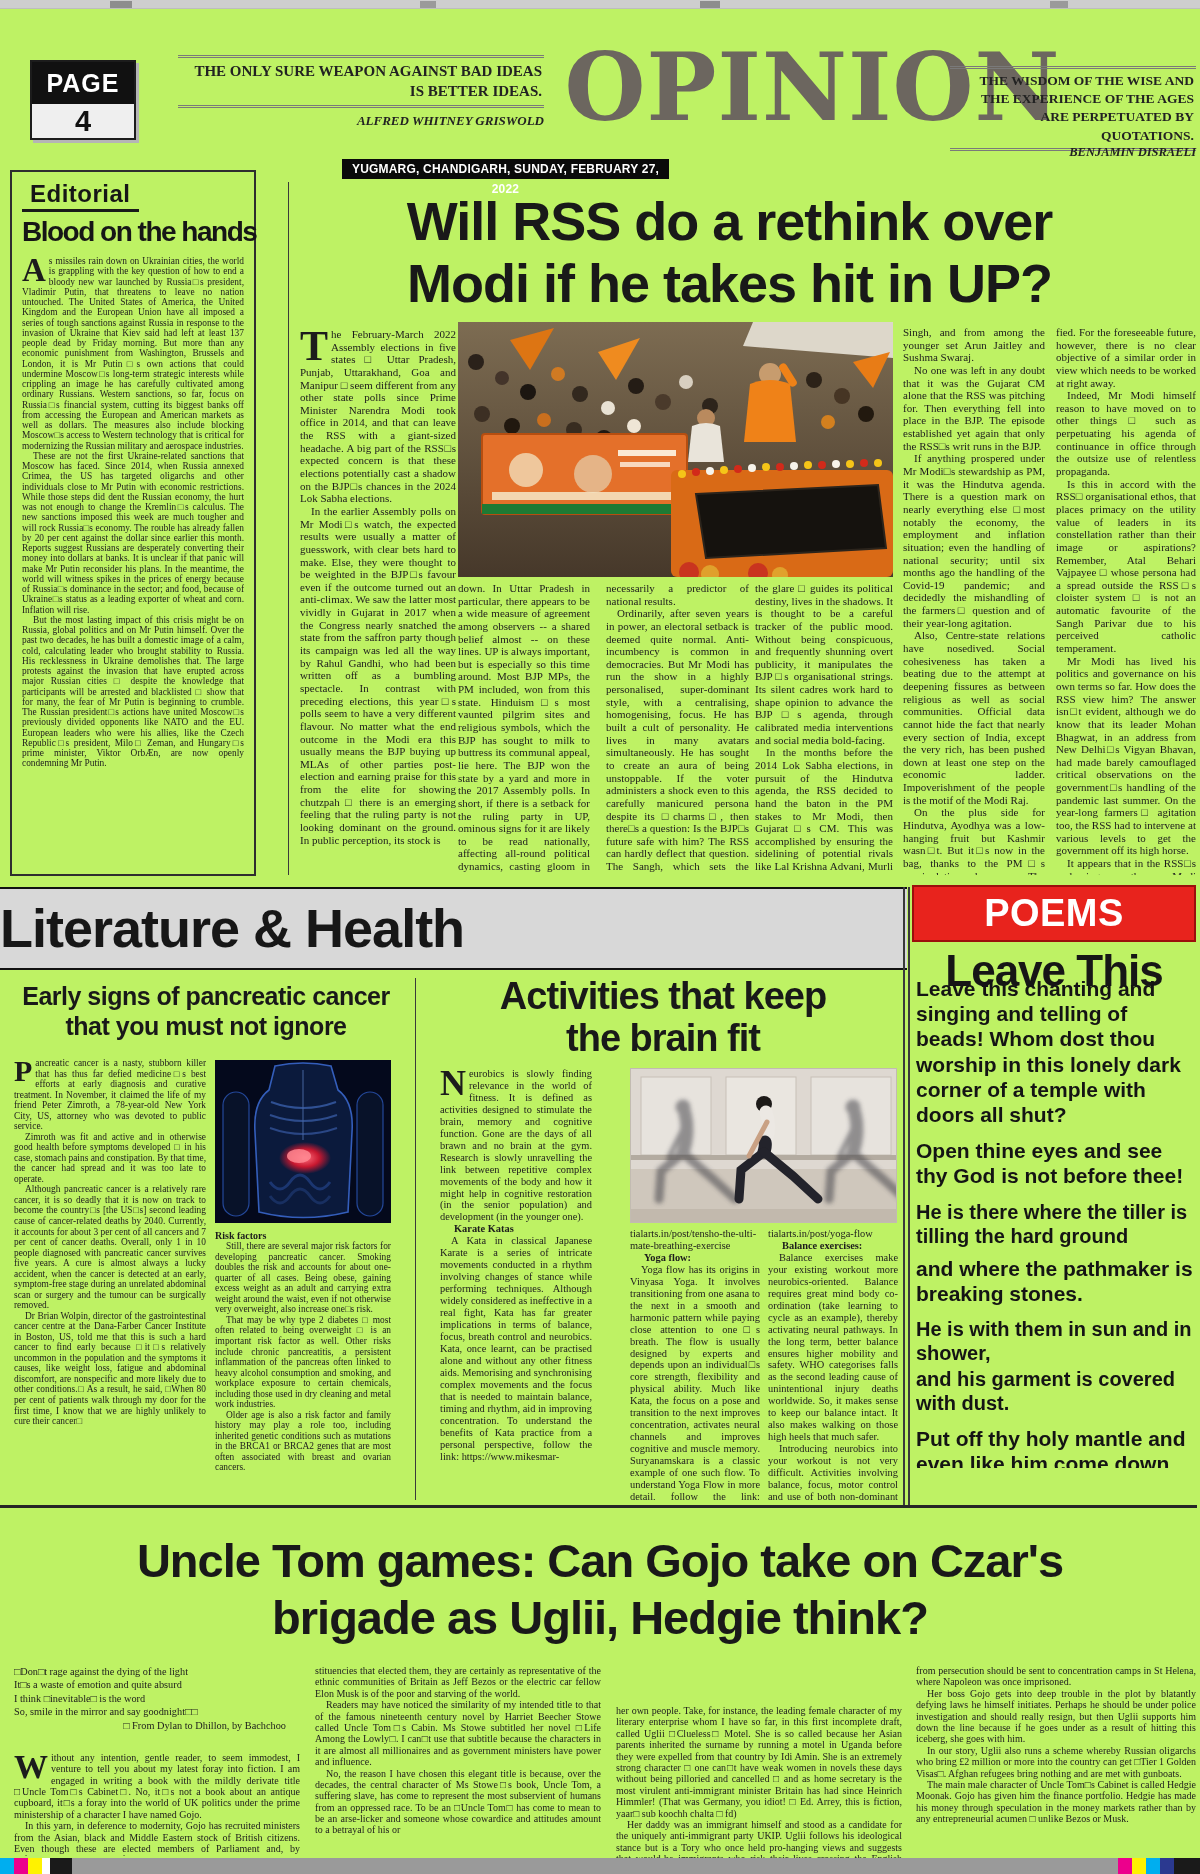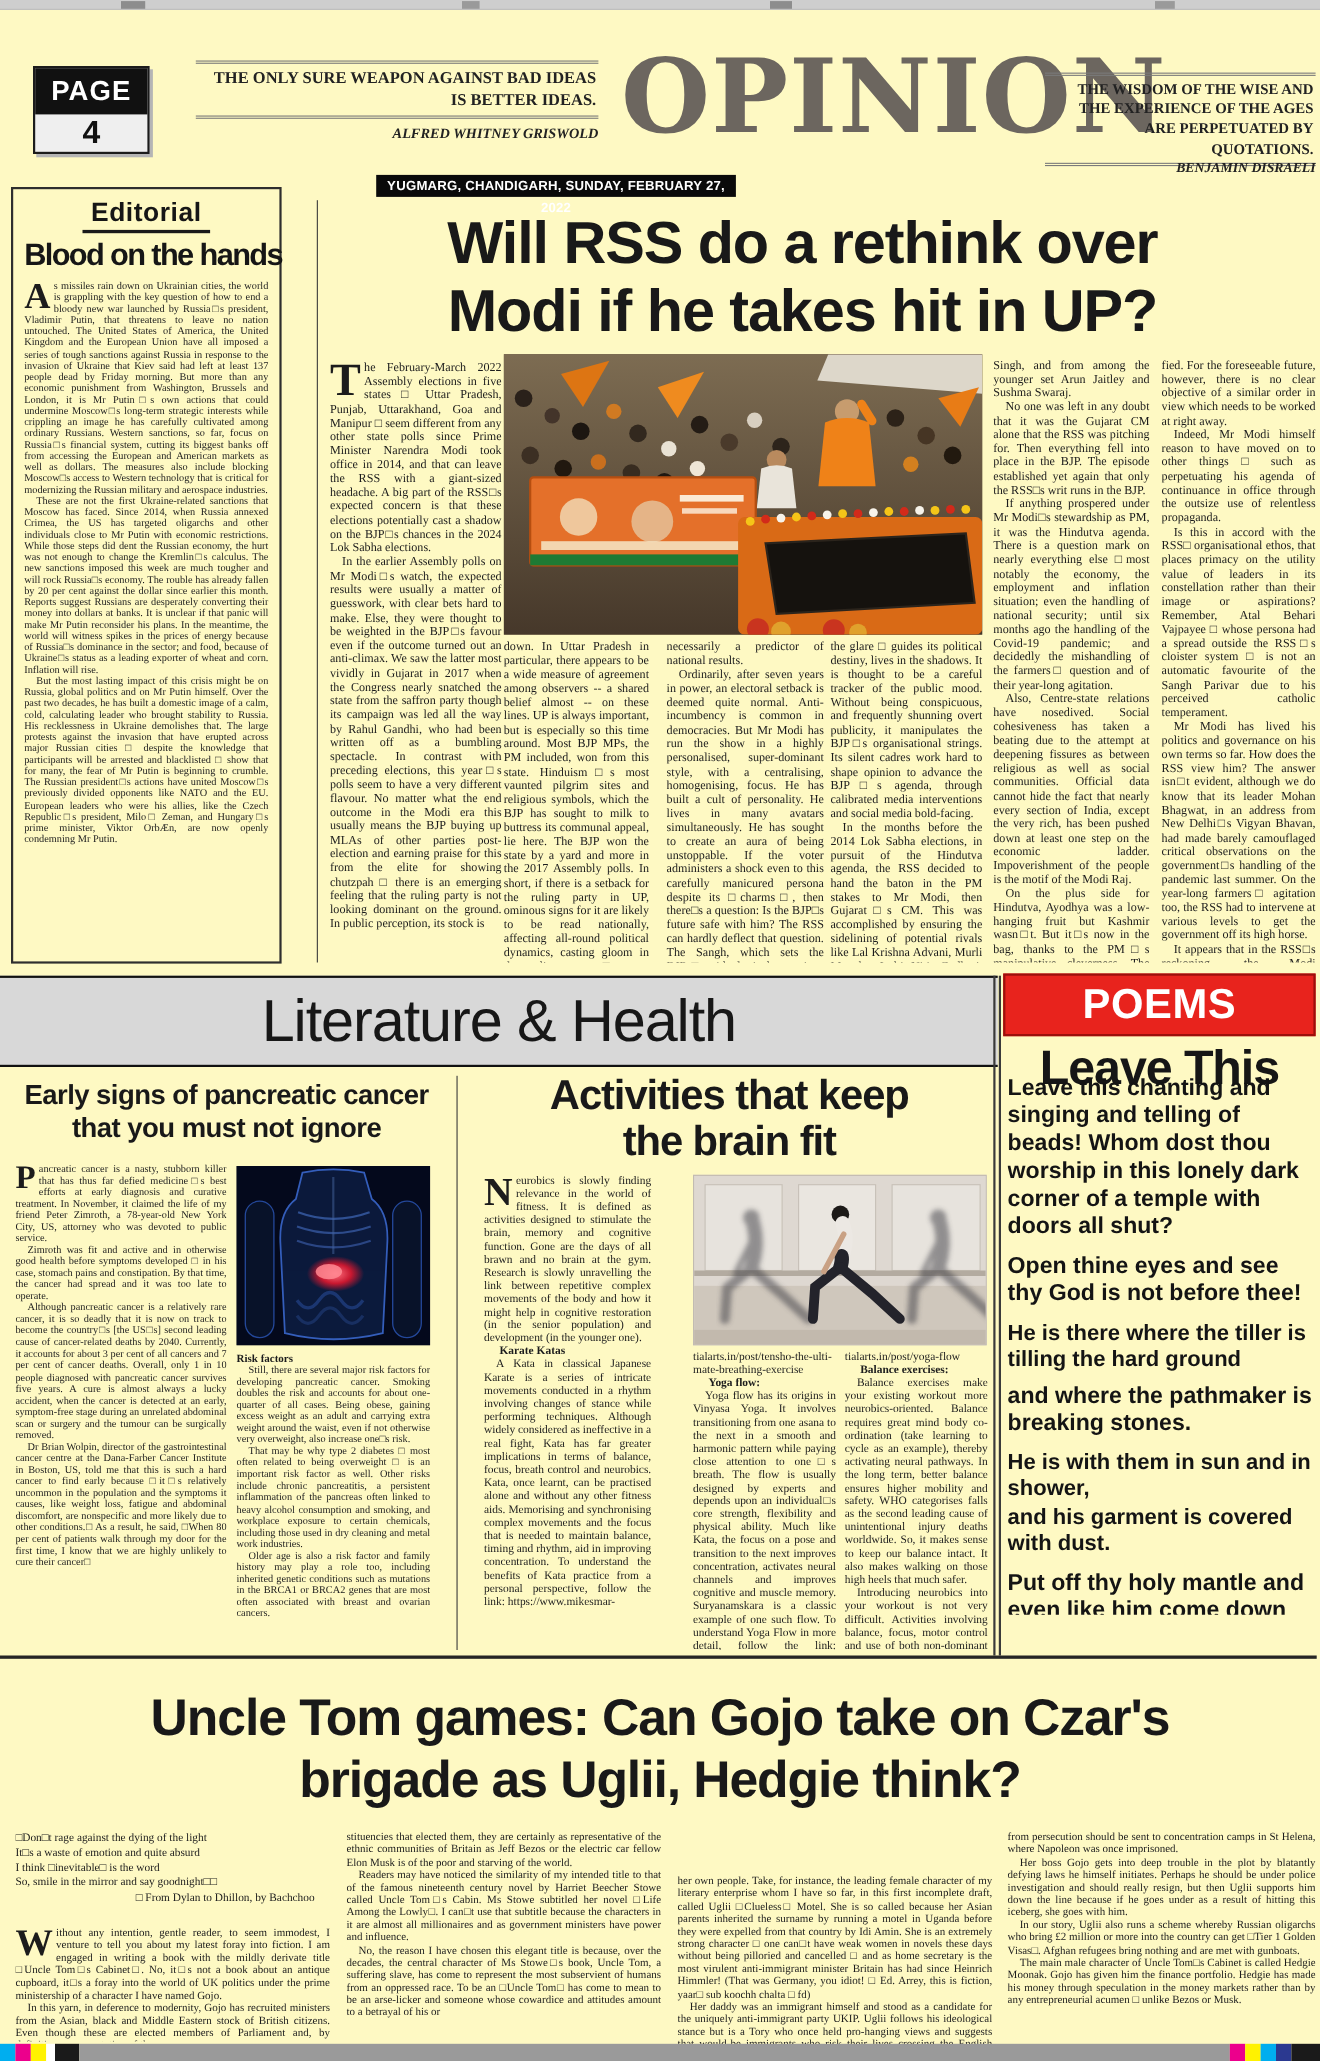--- a/index.html
+++ b/index.html
@@ -1,17 +1,17 @@
 <!DOCTYPE html>
 <html><head>
 <meta charset="utf-8">
 <style>
   *{box-sizing:border-box}
   body{margin:0;background:#9b9b9b}
-  #page{position:relative;width:1200px;height:1874px;margin:0 auto;background:#fef9c3;overflow:hidden;color:#161616;font-family:"Liberation Serif",serif}
+  #page{position:relative;width:1200px;height:1874px;margin:0 auto;background:#bef264;overflow:hidden;color:#161616;font-family:"Liberation Serif",serif}
   .abs{position:absolute}
   .sans{font-family:"Liberation Sans",sans-serif}
   .bt{font-family:"Liberation Serif",serif;text-align:justify;color:#1c1c1c;overflow:hidden}
   .bt p{margin:0;text-indent:11px}
   .bt p.first{text-indent:0}
   .bt p.sub{font-weight:700;text-indent:14px}
   .dropcap{float:left;font-weight:700;padding:1px 3px 0 0;font-family:"Liberation Serif",serif}
   .headline{font-family:"Liberation Sans",sans-serif;font-weight:700;color:#191919;text-align:center;letter-spacing:-1px;white-space:nowrap}
   .quote{font-family:"Liberation Serif",serif;font-weight:700;color:#222;text-align:right;border-top:3px double #7a7a7a;border-bottom:3px double #7a7a7a;padding:3px 2px}
   .attrib{font-family:"Liberation Serif",serif;font-style:italic;font-weight:700;text-align:right;color:#222}
@@ -39,21 +39,21 @@
   <div class="abs attrib" style="left:178px;top:113px;width:366px;font-size:13px">ALFRED WHITNEY GRISWOLD</div>
 
   <div class="abs" style="left:560px;top:22px;width:505px;height:132px;font-family:'DejaVu Serif',serif;font-weight:900;font-size:93px;line-height:132px;text-align:center;color:#6c665f;letter-spacing:1px">OPINION</div>
 
   <div class="abs quote" style="left:950px;top:66px;width:246px;font-size:13.5px;line-height:1.35">THE WISDOM OF THE WISE AND THE EXPERIENCE OF THE AGES ARE PERPETUATED BY QUOTATIONS.</div>
   <div class="abs attrib" style="left:950px;top:145px;width:246px;font-size:12.5px">BENJAMIN DISRAELI</div>
 
   <div class="abs sans" style="left:342px;top:159px;width:327px;height:20px;background:#0a0a0a;color:#fff;font-weight:700;font-size:12px;line-height:20px;text-align:center;letter-spacing:0.2px">YUGMARG, CHANDIGARH, SUNDAY, FEBRUARY 27, 2022</div>
 
   <div class="abs" style="left:10px;top:170px;width:246px;height:706px;border:2px solid #2e2e2e;padding:8px 10px">
-    <div style="text-align:center">
+    <div style="text-align:left">
       <span class="sans" style="display:inline-block;font-weight:700;font-size:24px;letter-spacing:0.5px;border-bottom:3px solid #1a1a1a;padding:0 8px 1px">Editorial</span>
     </div>
     <div class="sans" style="font-weight:700;font-size:28px;letter-spacing:-1.5px;text-align:center;margin:4px 0 8px;white-space:nowrap">Blood on the hands</div>
     <div class="bt" style="font-size:9.4px;line-height:1.09;height:590px">
       <p class="first"><span class="dropcap" style="font-size:33px;line-height:26px">A</span><span>s missiles rain down on Ukrainian cities, the world is grappling with the key question of how to end a bloody new war launched by Russia□s president, Vladimir Putin, that threatens to leave no nation untouched. The United States of America, the United Kingdom and the European Union have all imposed a series of tough sanctions against Russia in response to the invasion of Ukraine that Kiev said had left at least 137 people dead by Friday morning. But more than any economic punishment from Washington, Brussels and London, it is Mr Putin□s own actions that could undermine Moscow□s long-term strategic interests while crippling an image he has carefully cultivated among ordinary Russians. Western sanctions, so far, focus on Russia□s financial system, cutting its biggest banks off from accessing the European and American markets as well as dollars. The measures also include blocking Moscow□s access to Western technology that is critical for modernizing the Russian military and aerospace industries.</span></p>
       <p>These are not the first Ukraine-related sanctions that Moscow has faced. Since 2014, when Russia annexed Crimea, the US has targeted oligarchs and other individuals close to Mr Putin with economic restrictions. While those steps did dent the Russian economy, the hurt was not enough to change the Kremlin□s calculus. The new sanctions imposed this week are much tougher and will rock Russia□s economy. The rouble has already fallen by 20 per cent against the dollar since earlier this month. Reports suggest Russians are desperately converting their money into dollars at banks. It is unclear if that panic will make Mr Putin reconsider his plans. In the meantime, the world will witness spikes in the prices of energy because of Russia□s dominance in the sector; and food, because of Ukraine□s status as a leading exporter of wheat and corn. Inflation will rise.</p>
       <p>But the most lasting impact of this crisis might be on Russia, global politics and on Mr Putin himself. Over the past two decades, he has built a domestic image of a calm, cold, calculating leader who brought stability to Russia. His recklessness in Ukraine demolishes that. The large protests against the invasion that have erupted across major Russian cities □ despite the knowledge that participants will be arrested and blacklisted □ show that for many, the fear of Mr Putin is beginning to crumble. The Russian president□s actions have united Moscow□s previously divided opponents like NATO and the EU. European leaders who were his allies, like the Czech Republic□s president, Milo□ Zeman, and Hungary□s prime minister, Viktor OrbÆn, are now openly condemning Mr Putin.</p>
     </div>
   </div>
 
@@ -165,21 +165,21 @@
   </div>
   <div class="abs bt" style="left:1056px;top:326px;width:140px;height:549px;font-size:11px;line-height:1.15">
     <p class="first">fied. For the foreseeable future, however, there is no clear objective of a similar order in view which needs to be worked at right away.</p>
     <p>Indeed, Mr Modi himself reason to have moved on to other things □ such as perpetuating his agenda of continuance in office through the outsize use of relentless propaganda.</p>
     <p>Is this in accord with the RSS□ organisational ethos, that places primacy on the utility value of leaders in its constellation rather than their image or aspirations? Remember, Atal Behari Vajpayee □ whose persona had a spread outside the RSS□s cloister system □ is not an automatic favourite of the Sangh Parivar due to his perceived catholic temperament.</p>
     <p>Mr Modi has lived his politics and governance on his own terms so far. How does the RSS view him? The answer isn□t evident, although we do know that its leader Mohan Bhagwat, in an address from New Delhi□s Vigyan Bhavan, had made barely camouflaged critical observations on the government□s handling of the pandemic last summer. On the year-long farmers□ agitation too, the RSS had to intervene at various levels to get the government off its high horse.</p>
     <p>It appears that in the RSS□s reckoning, the Modi government has adopted a work agenda that hasn□t brought dividends.</p>
   </div>
 
   <div class="abs" style="left:0;top:887px;width:907px;height:83px;background:#d8d8d8;border-top:2px solid #111;border-bottom:2px solid #111">
-    <div class="sans" style="font-weight:400;font-size:54px;letter-spacing:-1px;text-align:center;line-height:79px;color:#171717">Literature &amp; Health</div>
+    <div class="sans" style="font-weight:700;font-size:54px;letter-spacing:-1px;text-align:left;line-height:79px;color:#171717">Literature &amp; Health</div>
   </div>
 
   <div class="abs vrule" style="left:903px;top:887px;width:1.5px;height:618px"></div>
   <div class="abs vrule" style="left:908px;top:887px;width:1.5px;height:618px"></div>
   <div class="abs vrule" style="left:415px;top:978px;width:1px;height:522px"></div>
 
   <div class="abs headline" style="left:10px;top:982px;width:392px;font-size:25px;letter-spacing:-0.5px">Early signs of pancreatic cancer</div>
   <div class="abs headline" style="left:10px;top:1012px;width:392px;font-size:25px;letter-spacing:-0.5px">that you must not ignore</div>
 
   <div class="abs bt" style="left:14px;top:1058px;width:192px;height:440px;font-size:9.4px;line-height:1.12">

